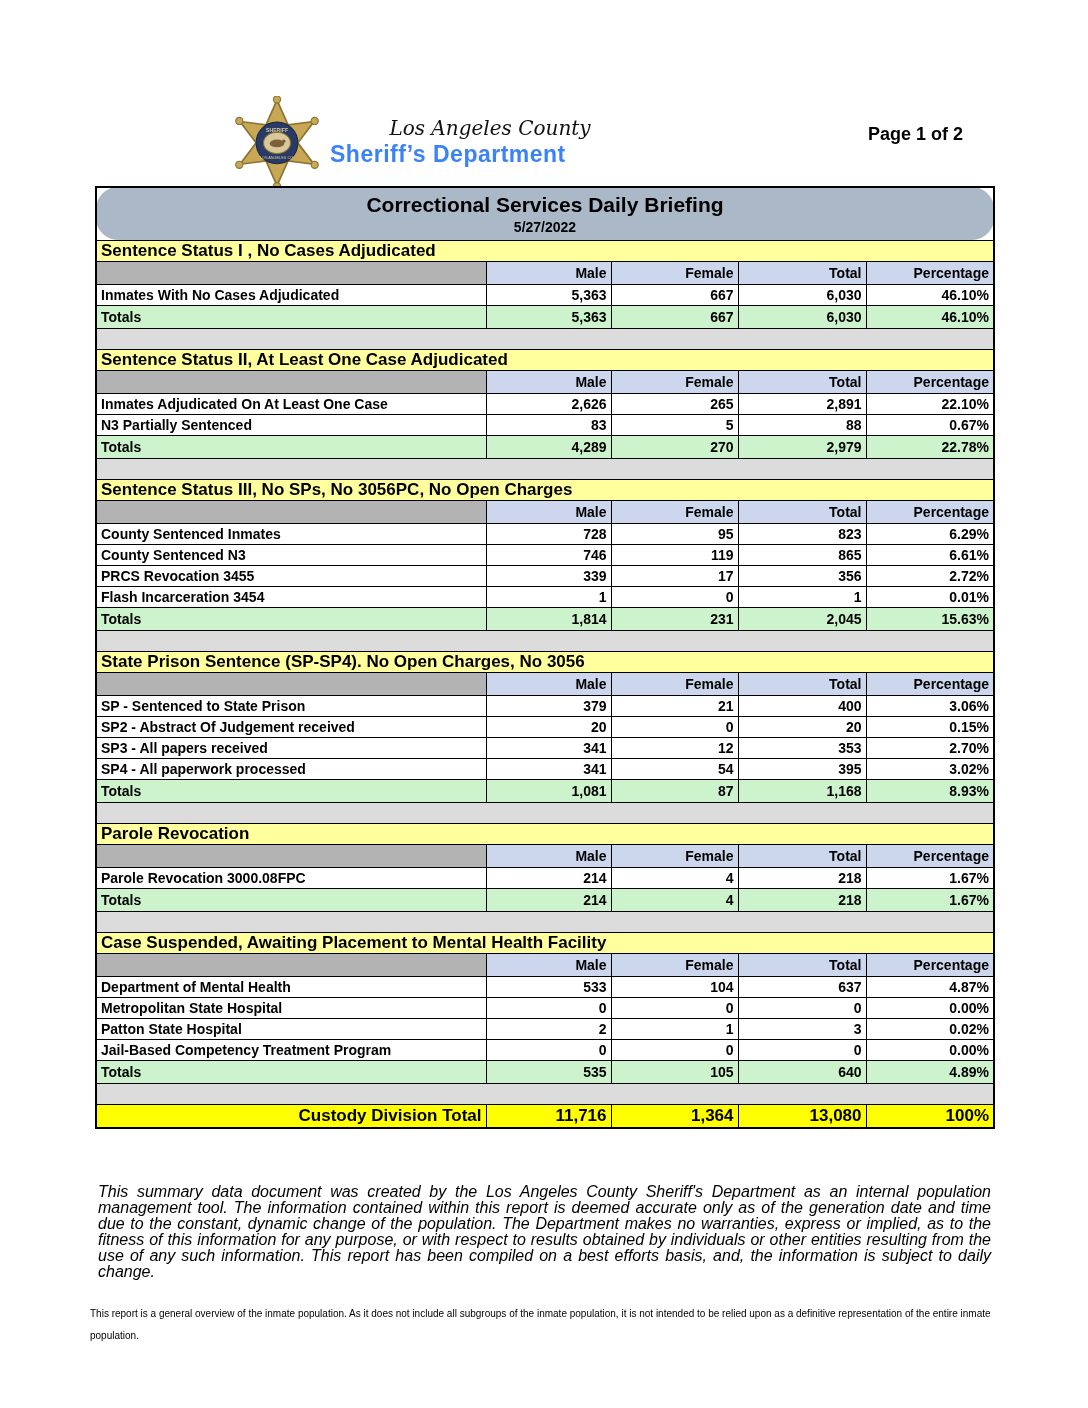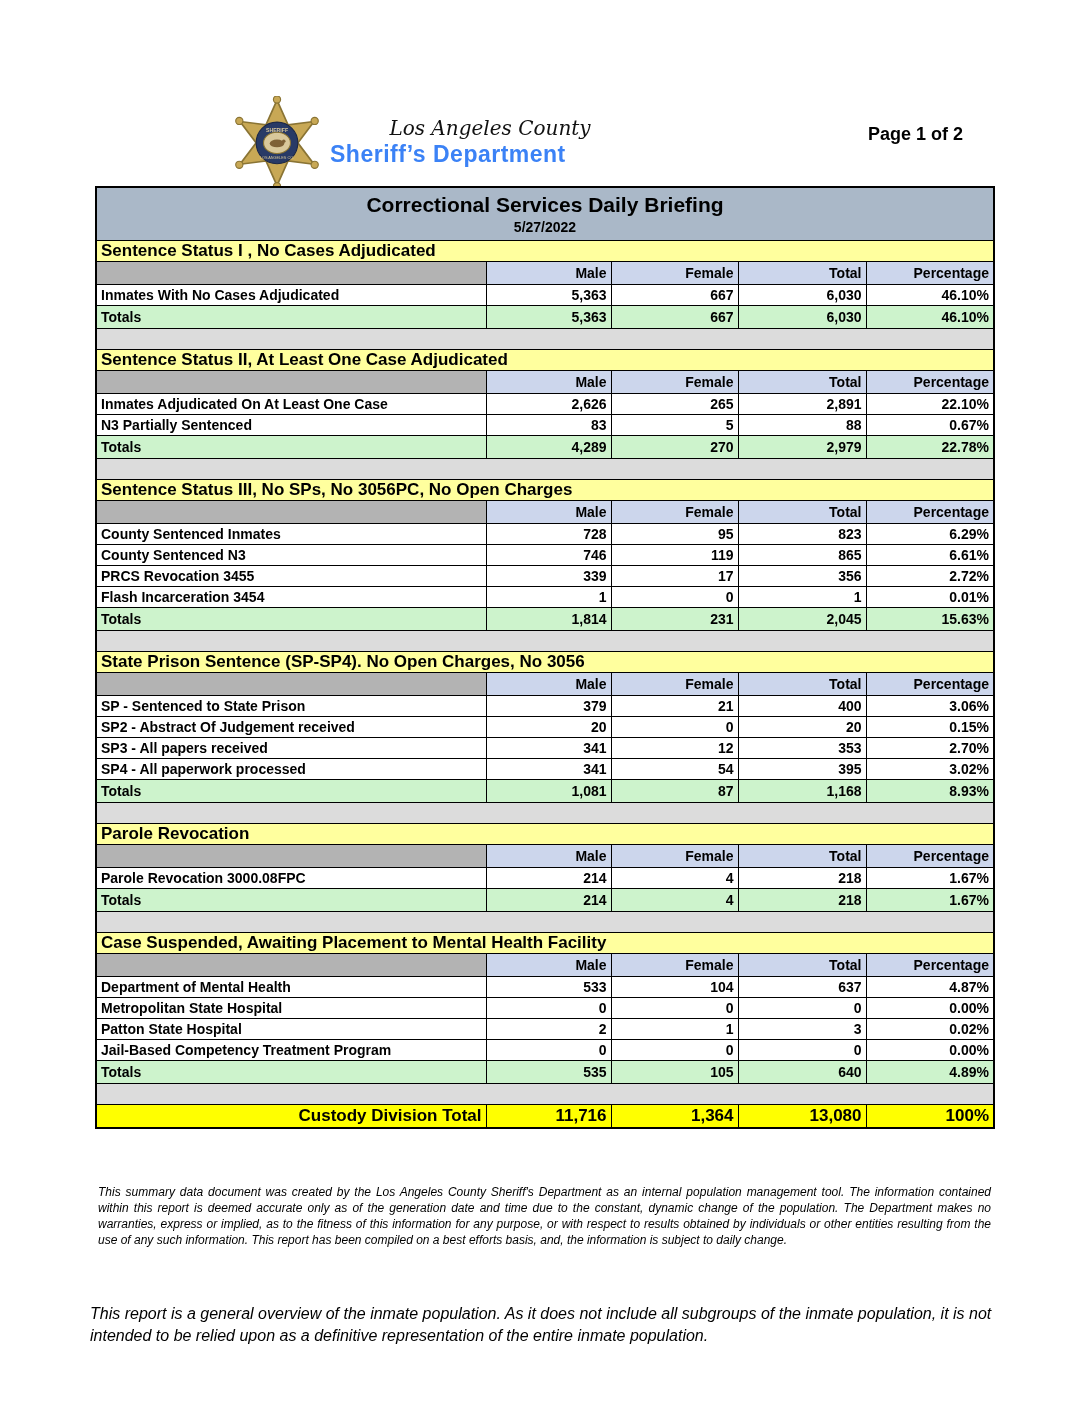--- a/index.html
+++ b/index.html
@@ -16,36 +16,36 @@
   .page-indicator{position:absolute;left:868px;top:124px;font-size:18px;font-weight:bold;}
   
   .table-wrap{position:absolute;left:95px;top:186px;width:898px;}
   table.report{border-collapse:collapse;width:898px;table-layout:fixed;border:2px solid #000;}
   col.c-label{width:390px;}
   col.c-male{width:125px;}
   col.c-female{width:127px;}
   col.c-total{width:128px;}
   col.c-pct{width:128px;}
   td{border:1.6px solid #000;font-weight:bold;font-size:14px;padding:0 4px;height:21px;box-sizing:border-box;overflow:hidden;white-space:nowrap;background:#fff;}
-  tr.titlebar td{background:#aab8c8;height:53px;text-align:center;padding:2px 0;}
+  tr.titlebar td{background:#aab8c8;height:53px;text-align:center;padding:2px 0;border-radius:22px;}
   .title-main{font-size:21px;font-weight:bold;line-height:26px;}
   .title-date{font-size:14px;font-weight:bold;line-height:18px;}
   tr.sec-title td{background:#ffff9e;font-size:17px;height:19px;}
   tr.col-head td{background:#ccd6ec;text-align:right;height:23px;}
   tr.col-head td.blank{background:#b3b3b3;}
   td.label{text-align:left;}
   td.num{text-align:right;}
   tr.totals td{background:#cdf3cc;height:23px;}
   tr.totals td.label{text-align:left;}
   tr.spacer td{background:#dcdcdc;height:21px;border-left:none;border-right:none;}
   tr.grand td{background:#ffff00;font-size:17px;height:24px;}
   tr.grand td.label{text-align:right;}
   
-  .disclaimer{position:absolute;left:98px;top:1184px;width:893px;font-style:italic;font-size:12px;line-height:16px;text-align:justify;}
-  .footer-note{position:absolute;left:90px;top:1303px;width:905px;font-size:16px;line-height:22px;font-style:italic;}
+  .disclaimer{position:absolute;left:98px;top:1184px;width:893px;font-style:italic;font-size:16px;line-height:16px;text-align:justify;}
+  .footer-note{position:absolute;left:90px;top:1303px;width:905px;font-size:10px;line-height:22px;}
 </style>
 </head>
 <body>
 
 <div class="page-header">
   <svg class="badge" viewBox="0 0 80 84" xmlns="http://www.w3.org/2000/svg">
     <polygon points="40,3 49.8,24.9 72.9,22 58.5,41 72.9,60 49.8,57.1 40,79 30.2,57.1 7.1,60 21.5,41 7.1,22 30.2,24.9" fill="#c8a855" stroke="#8a7434" stroke-width="1.5"></polygon>
     <circle cx="40" cy="2.5" r="3.2" fill="#c8a855" stroke="#8a7434" stroke-width="1"></circle>
     <circle cx="73.5" cy="21.5" r="3.2" fill="#c8a855" stroke="#8a7434" stroke-width="1"></circle>
     <circle cx="73.5" cy="60.5" r="3.2" fill="#c8a855" stroke="#8a7434" stroke-width="1"></circle>

